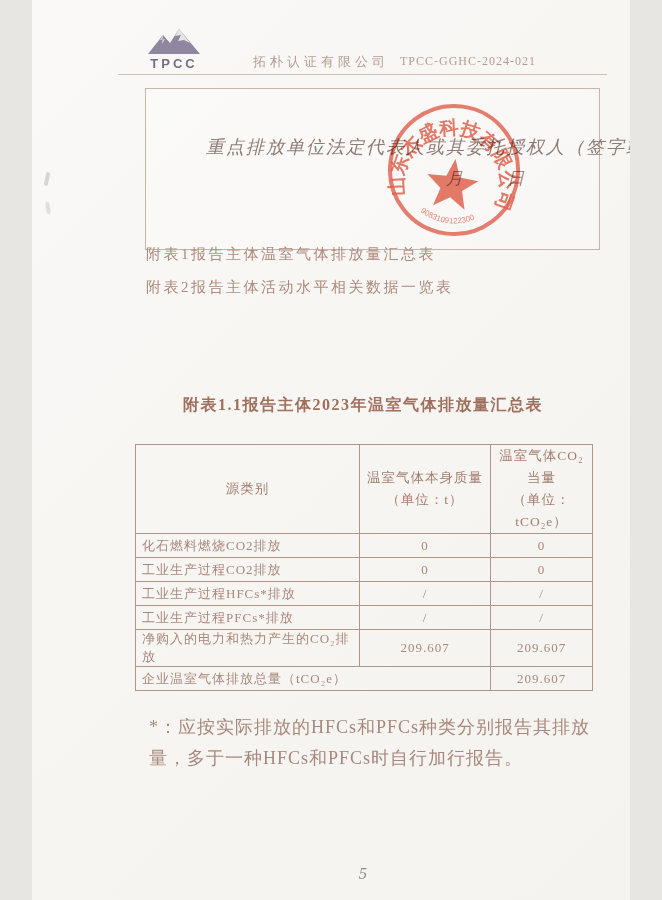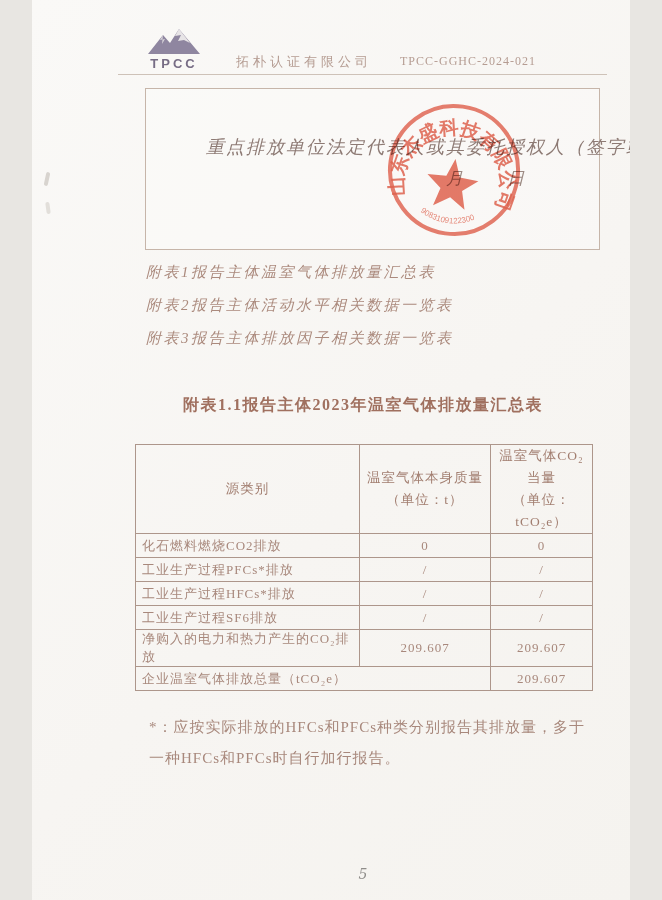--- a/index.html
+++ b/index.html
@@ -13,21 +13,21 @@
     color:#a8887c;
   }
   
   .hdr-logo{position:absolute;left:110px;top:26px;width:64px;text-align:center;}
   .hdr-logo svg{display:block;margin:0 auto;}
   .hdr-logo .logo-word{
     font-family:"Liberation Sans",sans-serif;font-weight:bold;
     font-size:13px;letter-spacing:3px;color:#776d85;margin-top:-2px;
   }
   .hdr-company{
-    position:absolute;left:204px;top:53px;
+    position:absolute;left:221px;top:53px;
     font-size:13px;letter-spacing:4px;color:#b59c92;
   }
   .hdr-code{
     position:absolute;left:368px;top:54px;
     font-size:12px;letter-spacing:1px;color:#b59c92;
   }
   .hdr-rule{
     position:absolute;left:86px;top:74px;width:489px;height:1px;
     background:#cec2b8;
   }
@@ -48,21 +48,21 @@
   }
   .sig-date span{margin-right:36px;}
   
   .stamp{
     position:absolute;left:348px;top:96px;width:148px;height:148px;
     transform:rotate(8deg);
     opacity:.88;
     mix-blend-mode:multiply;
   }
   
-  .attachments{position:absolute;left:114px;top:261px;font-style:italic;}
+  .attachments{position:absolute;left:114px;top:243px;}
   .attach-line{
     font-size:15px;letter-spacing:2.5px;color:#ab8a7d;
     height:33px;line-height:22px;
   }
   
   .tbl-title{
     position:absolute;left:0;top:395px;width:662px;
     text-align:center;font-size:16px;font-weight:bold;
     letter-spacing:1.5px;color:#a2robotic;
     color:#a0705f;
@@ -84,21 +84,21 @@
   table.ghg th{
     height:50px;text-align:center;white-space:pre-line;
     font-size:13.5px;letter-spacing:1px;line-height:22px;color:#a27e70;
   }
   table.ghg td{height:23px;letter-spacing:1px;margin-top:41px;}
   table.ghg td.lbl{text-align:left;}
   table.ghg td.val{text-align:center;}
   
   .footnote{
     position:absolute;left:117px;top:712px;width:442px;
-    font-size:15px;letter-spacing:1px;line-height:31px;color:#a8887c;
+    font-size:18px;letter-spacing:1px;line-height:31px;color:#a8887c;
   }
   
   .page-num{
     position:absolute;left:0;top:866px;width:662px;text-align:center;
     font-size:14px;font-style:italic;color:#8f8d8a;
     font-family:"DejaVu Serif",serif;
   }
   
   .speck{position:absolute;background:#d8d4cf;border-radius:2px;}
   .speck.s1{left:13px;top:172px;width:4px;height:14px;transform:rotate(12deg);}
@@ -140,21 +140,20 @@
     </text>
     <polygon points="74,63 80.8,80.7 99.7,81.7 84.9,93.6 89.9,111.8 74,101.5 58.1,111.8 63.1,93.6 48.3,81.7 67.2,80.7" fill="#df4f38" opacity="0.85"></polygon>
     <text font-family="Liberation Sans, sans-serif" font-size="8" fill="#df4f38" opacity="0.75">
       <textPath href="#arcBottom" startOffset="50%" text-anchor="middle">9083109122300</textPath>
     </text>
   </svg>
 
   <div class="attachments">
     <div class="attach-line">附表1报告主体温室气体排放量汇总表</div>
     <div class="attach-line">附表2报告主体活动水平相关数据一览表</div>
-    <div class="attach-line">附表3报告主体排放因子相关数据一览表</div>
   </div>
 
   <div class="tbl-title">附表1.1报告主体2023年温室气体排放量汇总表</div>
 
   <table class="ghg">
     <colgroup>
         <col class="c1">
         <col class="c2">
         <col class="c3">
       </colgroup>
@@ -165,31 +164,31 @@
 （单位：t）</th>
       <th>温室气体CO₂当量
 （单位：tCO₂e）</th>
     </tr>
     <tr>
       <td class="lbl">化石燃料燃烧CO2排放</td>
       <td class="val">0</td>
       <td class="val">0</td>
     </tr>
     <tr>
+      <td class="lbl">工业生产过程CO2排放</td>
+      <td class="val">0</td>
+      <td class="val">0</td>
+    </tr>
+    <tr>
+      <td class="lbl">工业生产过程HFCs*排放</td>
+      <td class="val">/</td>
+      <td class="val">/</td>
+    </tr>
+    <tr>
       <td class="lbl">工业生产过程PFCs*排放</td>
-      <td class="val">/</td>
-      <td class="val">/</td>
-    </tr>
-    <tr>
-      <td class="lbl">工业生产过程HFCs*排放</td>
-      <td class="val">/</td>
-      <td class="val">/</td>
-    </tr>
-    <tr>
-      <td class="lbl">工业生产过程SF6排放</td>
       <td class="val">/</td>
       <td class="val">/</td>
     </tr>
     <tr>
       <td class="lbl">净购入的电力和热力产生的CO₂排放</td>
       <td class="val">209.607</td>
       <td class="val">209.607</td>
     </tr>
     <tr>
       <td class="lbl" colspan="2">企业温室气体排放总量（tCO₂e）</td>

